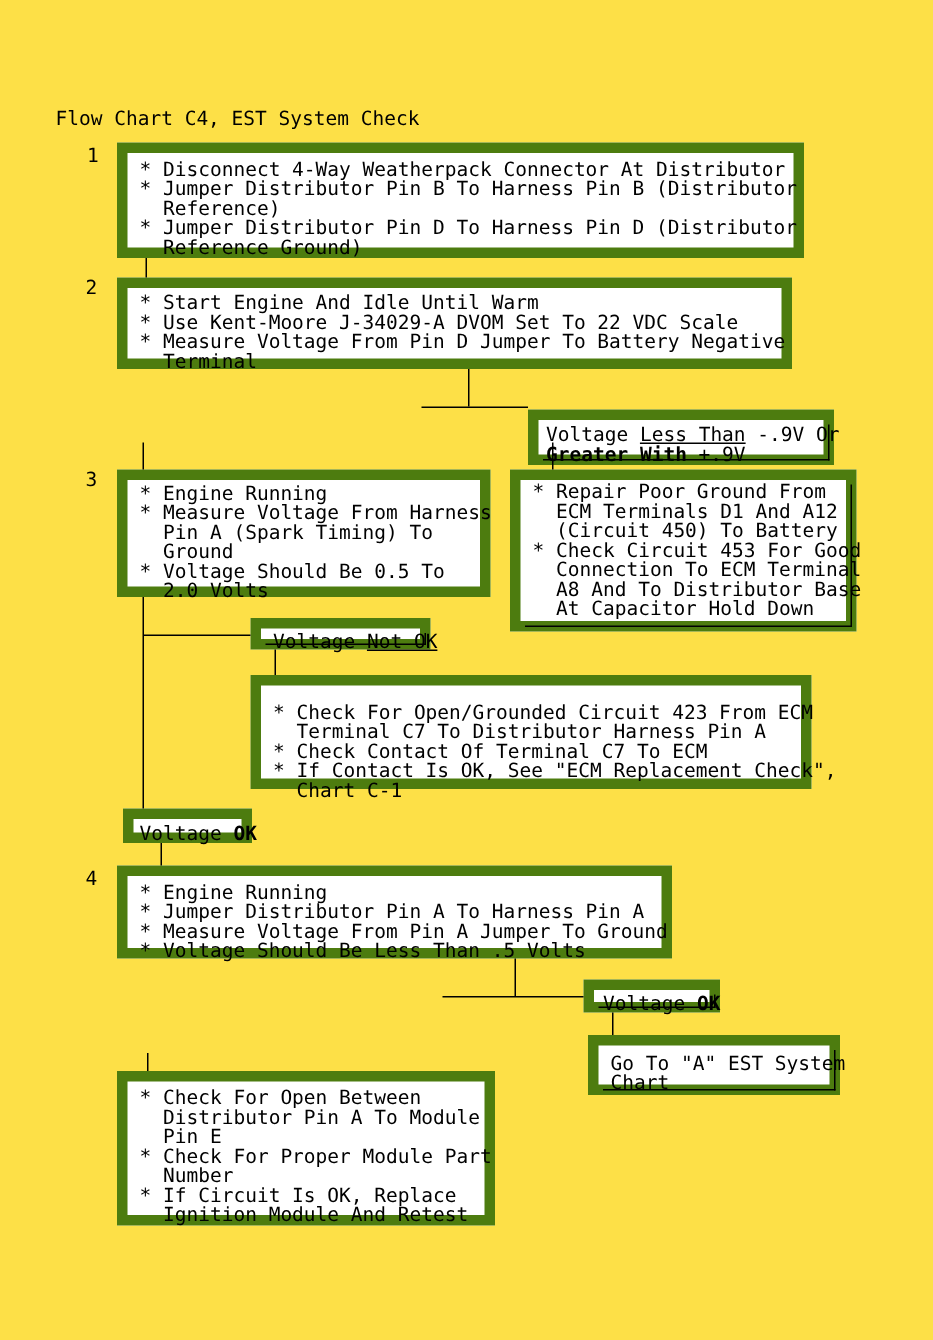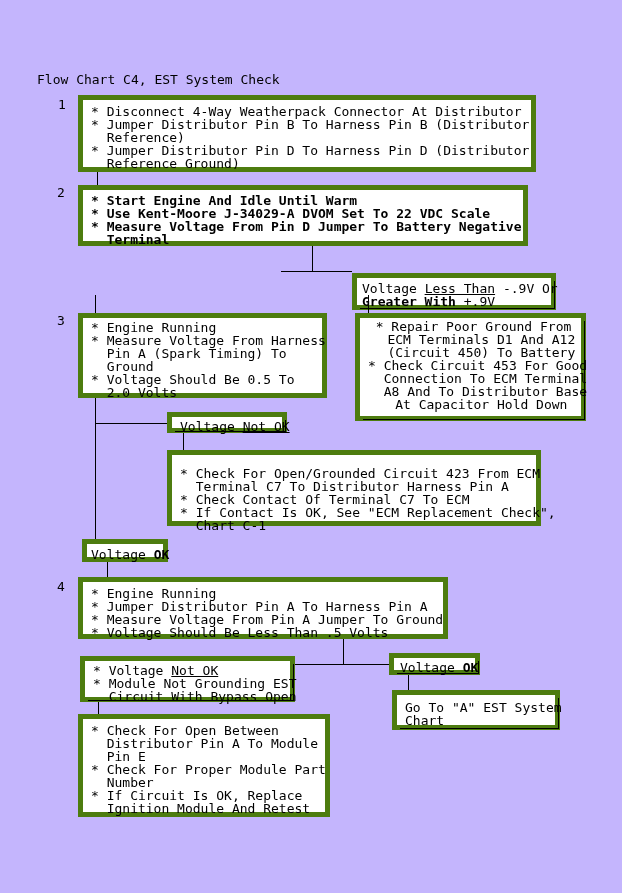--- a/index.html
+++ b/index.html
@@ -1,28 +1,28 @@
 <!DOCTYPE html>
 <html><head>
 <meta charset="utf-8">
 <style>
   html,body{margin:0;padding:0;background:#ffffff;}
   .stage{
     position:relative;
     width:622px;height:893px;
-    background:#c4b5fd;
+    background:#fde047;
     font-family:"DejaVu Sans Mono","Liberation Mono",monospace;
     font-size:13px;line-height:13px;color:#000;
     overflow:hidden;
   }
   .title{position:absolute;white-space:pre;}
   .stepnum{position:absolute;white-space:pre;}
   .box{
     position:absolute;
-    border:5px solid #4d7c0f;
+    border:7px solid #4d7c0f;
     background:#ffffff;
     box-sizing:border-box;
     padding:4px 2px 0 8px;
   }
   .box .tl{white-space:pre;}
   .seg-b{font-weight:bold;}
   .seg-u{text-decoration:underline;}
   .shadow::after{
     content:"";
     position:absolute;
@@ -47,21 +47,21 @@
   <div class="stepnum" style="left:57px;top:580px;">4</div>
 
   <div class="box" style="left:78px;top:95px;width:458px;height:77px;padding-top:5px;">
       <div class="tl"><span>* Disconnect 4-Way Weatherpack Connector At Distributor</span></div>
       <div class="tl"><span>* Jumper Distributor Pin B To Harness Pin B (Distributor</span></div>
       <div class="tl"><span>  Reference)</span></div>
       <div class="tl"><span>* Jumper Distributor Pin D To Harness Pin D (Distributor</span></div>
       <div class="tl"><span>  Reference Ground)</span></div>
     </div>
 
-  <div class="box" style="left:78px;top:185px;width:450px;height:61px;font-weight:bold;">
+  <div class="box" style="left:78px;top:185px;width:450px;height:61px;">
       <div class="tl"><span>* Start Engine And Idle Until Warm</span></div>
       <div class="tl"><span>* Use Kent-Moore J-34029-A DVOM Set To 22 VDC Scale</span></div>
       <div class="tl"><span>* Measure Voltage From Pin D Jumper To Battery Negative</span></div>
       <div class="tl"><span>  Terminal</span></div>
     </div>
 
 
   <div class="box shadow" style="left:352px;top:273px;width:204px;height:37px;padding-left:5px;">
       <div class="tl"><span>Voltage </span><span class="seg-u">Less Than</span><span> -.9V Or</span></div>
       <div class="tl"><span class="seg-b">Greater With</span><span> +.9V</span></div>
@@ -69,21 +69,21 @@
 
   <div class="box" style="left:78px;top:313px;width:249px;height:85px;padding-top:3px;">
       <div class="tl"><span>* Engine Running</span></div>
       <div class="tl"><span>* Measure Voltage From Harness</span></div>
       <div class="tl"><span>  Pin A (Spark Timing) To</span></div>
       <div class="tl"><span>  Ground</span></div>
       <div class="tl"><span>* Voltage Should Be 0.5 To</span></div>
       <div class="tl"><span>  2.0 Volts</span></div>
     </div>
 
-  <div class="box shadow" style="left:355px;top:313px;width:231px;height:108px;padding-top:2px;text-align:center;">
+  <div class="box shadow" style="left:340px;top:313px;width:231px;height:108px;padding-top:2px;">
       <div class="tl"><span>* Repair Poor Ground From</span></div>
       <div class="tl"><span>  ECM Terminals D1 And A12</span></div>
       <div class="tl"><span>  (Circuit 450) To Battery</span></div>
       <div class="tl"><span>* Check Circuit 453 For Good</span></div>
       <div class="tl"><span>  Connection To ECM Terminal</span></div>
       <div class="tl"><span>  A8 And To Distributor Base</span></div>
       <div class="tl"><span>  At Capacitor Hold Down</span></div>
     </div>
 
   <div class="box shadow" style="left:167px;top:412px;width:120px;height:21px;padding-top:3px;">
@@ -102,25 +102,20 @@
       <div class="tl"><span>Voltage </span><span class="seg-b">OK</span></div>
     </div>
 
   <div class="box" style="left:78px;top:577px;width:370px;height:62px;padding-top:5px;">
       <div class="tl"><span>* Engine Running</span></div>
       <div class="tl"><span>* Jumper Distributor Pin A To Harness Pin A</span></div>
       <div class="tl"><span>* Measure Voltage From Pin A Jumper To Ground</span></div>
       <div class="tl"><span>* Voltage Should Be Less Than .5 Volts</span></div>
     </div>
 
-  <div class="box shadow" style="left:80px;top:656px;width:215px;height:46px;padding-top:3px;">
-      <div class="tl"><span>* Voltage </span><span class="seg-u">Not OK</span></div>
-      <div class="tl"><span>* Module Not Grounding EST</span></div>
-      <div class="tl"><span>  Circuit With Bypass Open</span></div>
-    </div>
 
   <div class="box shadow" style="left:389px;top:653px;width:91px;height:22px;padding-top:3px;padding-left:6px;">
       <div class="tl"><span>Voltage </span><span class="seg-b">OK</span></div>
     </div>
 
   <div class="box shadow" style="left:392px;top:690px;width:168px;height:40px;padding-top:6px;">
       <div class="tl"><span>Go To "A" EST System</span></div>
       <div class="tl"><span>Chart</span></div>
     </div>
 

